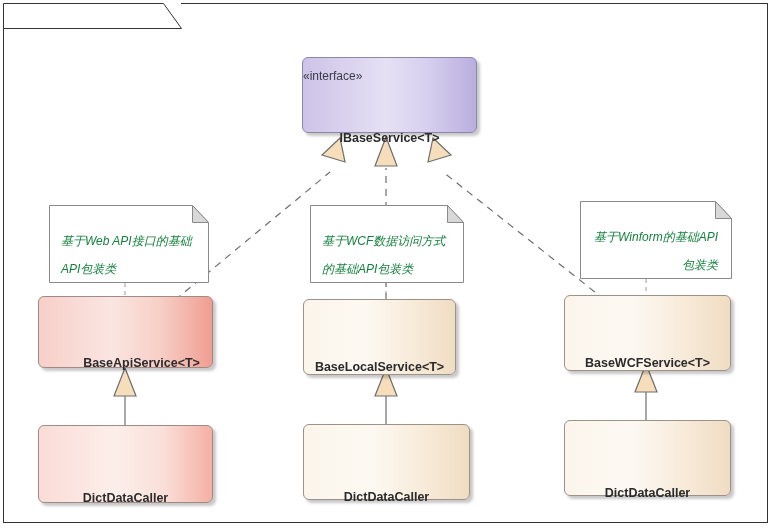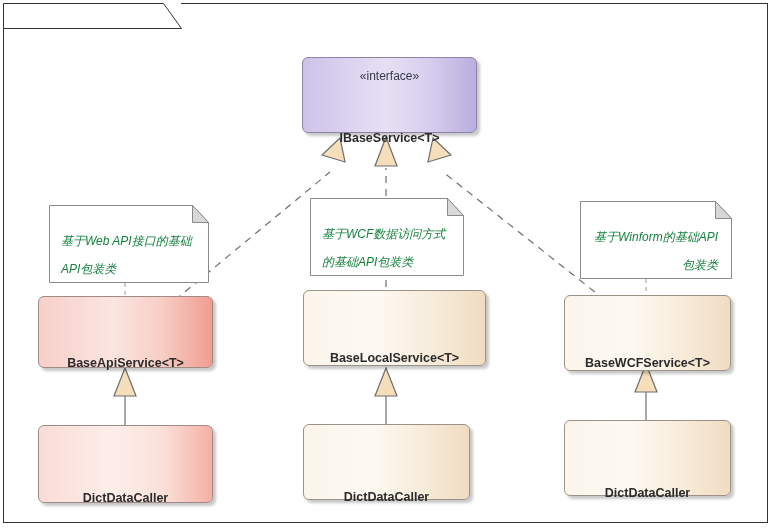--- a/index.html
+++ b/index.html
@@ -79,21 +79,21 @@
     font-size: 12.5px;
     font-weight: bold;
     color: #2b2b2b;
     white-space: nowrap;
     margin-top: 43px;
   }
   .node .stereo {
     position: absolute;
     left: 0;
     width: 100%;
-    text-align: center;
+    text-align: left;
     font-size: 12px;
     font-weight: normal;
     color: #3a3a4a;
     white-space: nowrap;
   }
 
   
   .iface {
     background: linear-gradient(to right, #cdc3e8 0%, #e6e0f4 48%, #d7cfee 72%, #b9aede 100%);
     border-color: #8e86a8;
@@ -187,43 +187,43 @@
 
   <div class="note" style="left:49px; top:205px; width:160px; height:78px;">
     <svg class="note-shape" width="160" height="78" viewBox="0 0 160 78">
       <path d="M0.5,0.5 L143.5,0.5 L159.5,17.5 L159.5,77.5 L0.5,77.5 Z" fill="#ffffff" stroke="#8a8a8a" stroke-width="1"></path>
       <path d="M143.5,0.5 L143.5,17.5 L159.5,17.5 Z" fill="#d8d8d8" stroke="#8a8a8a" stroke-width="1"></path>
     </svg>
     <div class="note-text">基于Web API接口的基础
 API包装类</div>
   </div>
 
-  <div class="note" style="left:310px; top:198px; width:154px; height:78px;">
+  <div class="note" style="left:310px; top:205px; width:154px; height:78px;">
     <svg class="note-shape" width="154" height="78" viewBox="0 0 154 78">
       <path d="M0.5,0.5 L137.5,0.5 L153.5,17.5 L153.5,77.5 L0.5,77.5 Z" fill="#ffffff" stroke="#8a8a8a" stroke-width="1"></path>
       <path d="M137.5,0.5 L137.5,17.5 L153.5,17.5 Z" fill="#d8d8d8" stroke="#8a8a8a" stroke-width="1"></path>
     </svg>
     <div class="note-text">基于WCF数据访问方式
 的基础API包装类</div>
   </div>
 
   <div class="note" style="left:580px; top:201px; width:152px; height:78px;text-align:right;">
     <svg class="note-shape" width="152" height="78" viewBox="0 0 152 78">
       <path d="M0.5,0.5 L135.5,0.5 L151.5,17.5 L151.5,77.5 L0.5,77.5 Z" fill="#ffffff" stroke="#8a8a8a" stroke-width="1"></path>
       <path d="M135.5,0.5 L135.5,17.5 L151.5,17.5 Z" fill="#d8d8d8" stroke="#8a8a8a" stroke-width="1"></path>
     </svg>
     <div class="note-text">基于Winform的基础API
 包装类</div>
   </div>
 
   <div class="node pinkbox" style="left:38px; top:296px; width:175px; height:72px;">
-    <div class="title" style="top:16px;">BaseApiService&lt;T&gt;</div>
-  </div>
-
-  <div class="node beigebox" style="left:303px; top:290px; width:183px; height:76px;">
+    <div class="title" style="top:16px;padding-left:16px;">BaseApiService&lt;T&gt;</div>
+  </div>
+
+  <div class="node beigebox" style="left:303px; top:299px; width:153px; height:76px;">
     <div class="title" style="top:17px;">BaseLocalService&lt;T&gt;</div>
   </div>
 
   <div class="node beigebox" style="left:564px; top:295px; width:167px; height:76px;">
     <div class="title" style="top:17px;">BaseWCFService&lt;T&gt;</div>
   </div>
 
   <div class="node pinkbox-soft" style="left:38px; top:425px; width:175px; height:78px;">
     <div class="title" style="top:22px;">DictDataCaller</div>
   </div>

